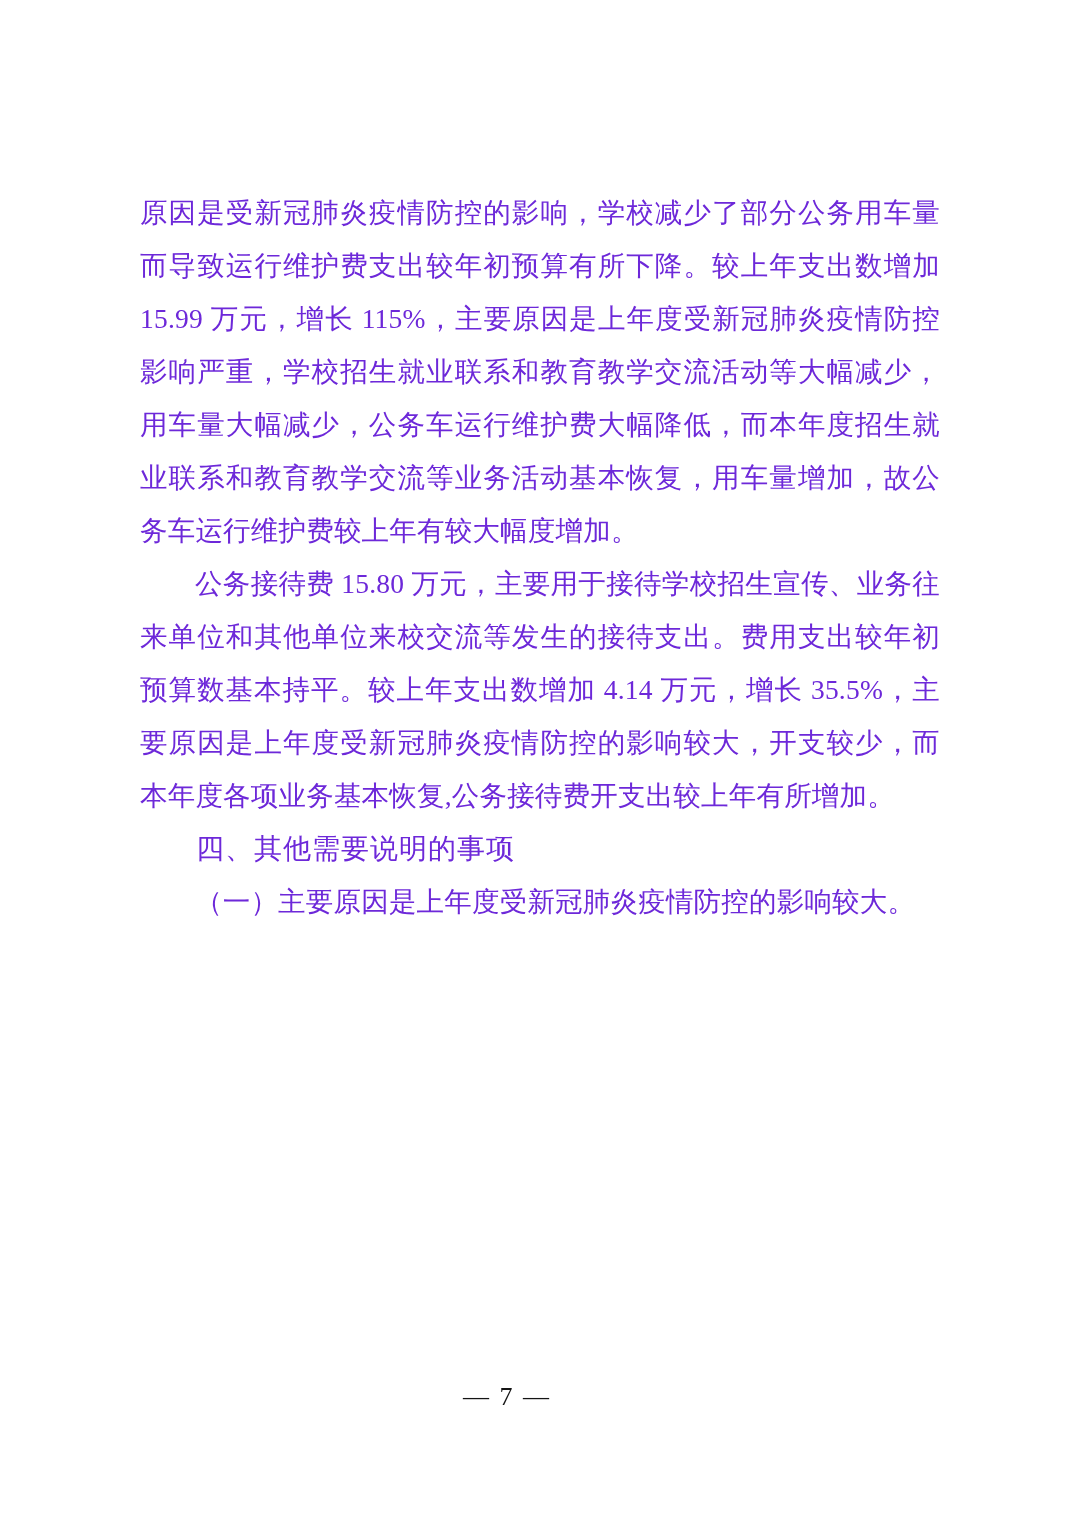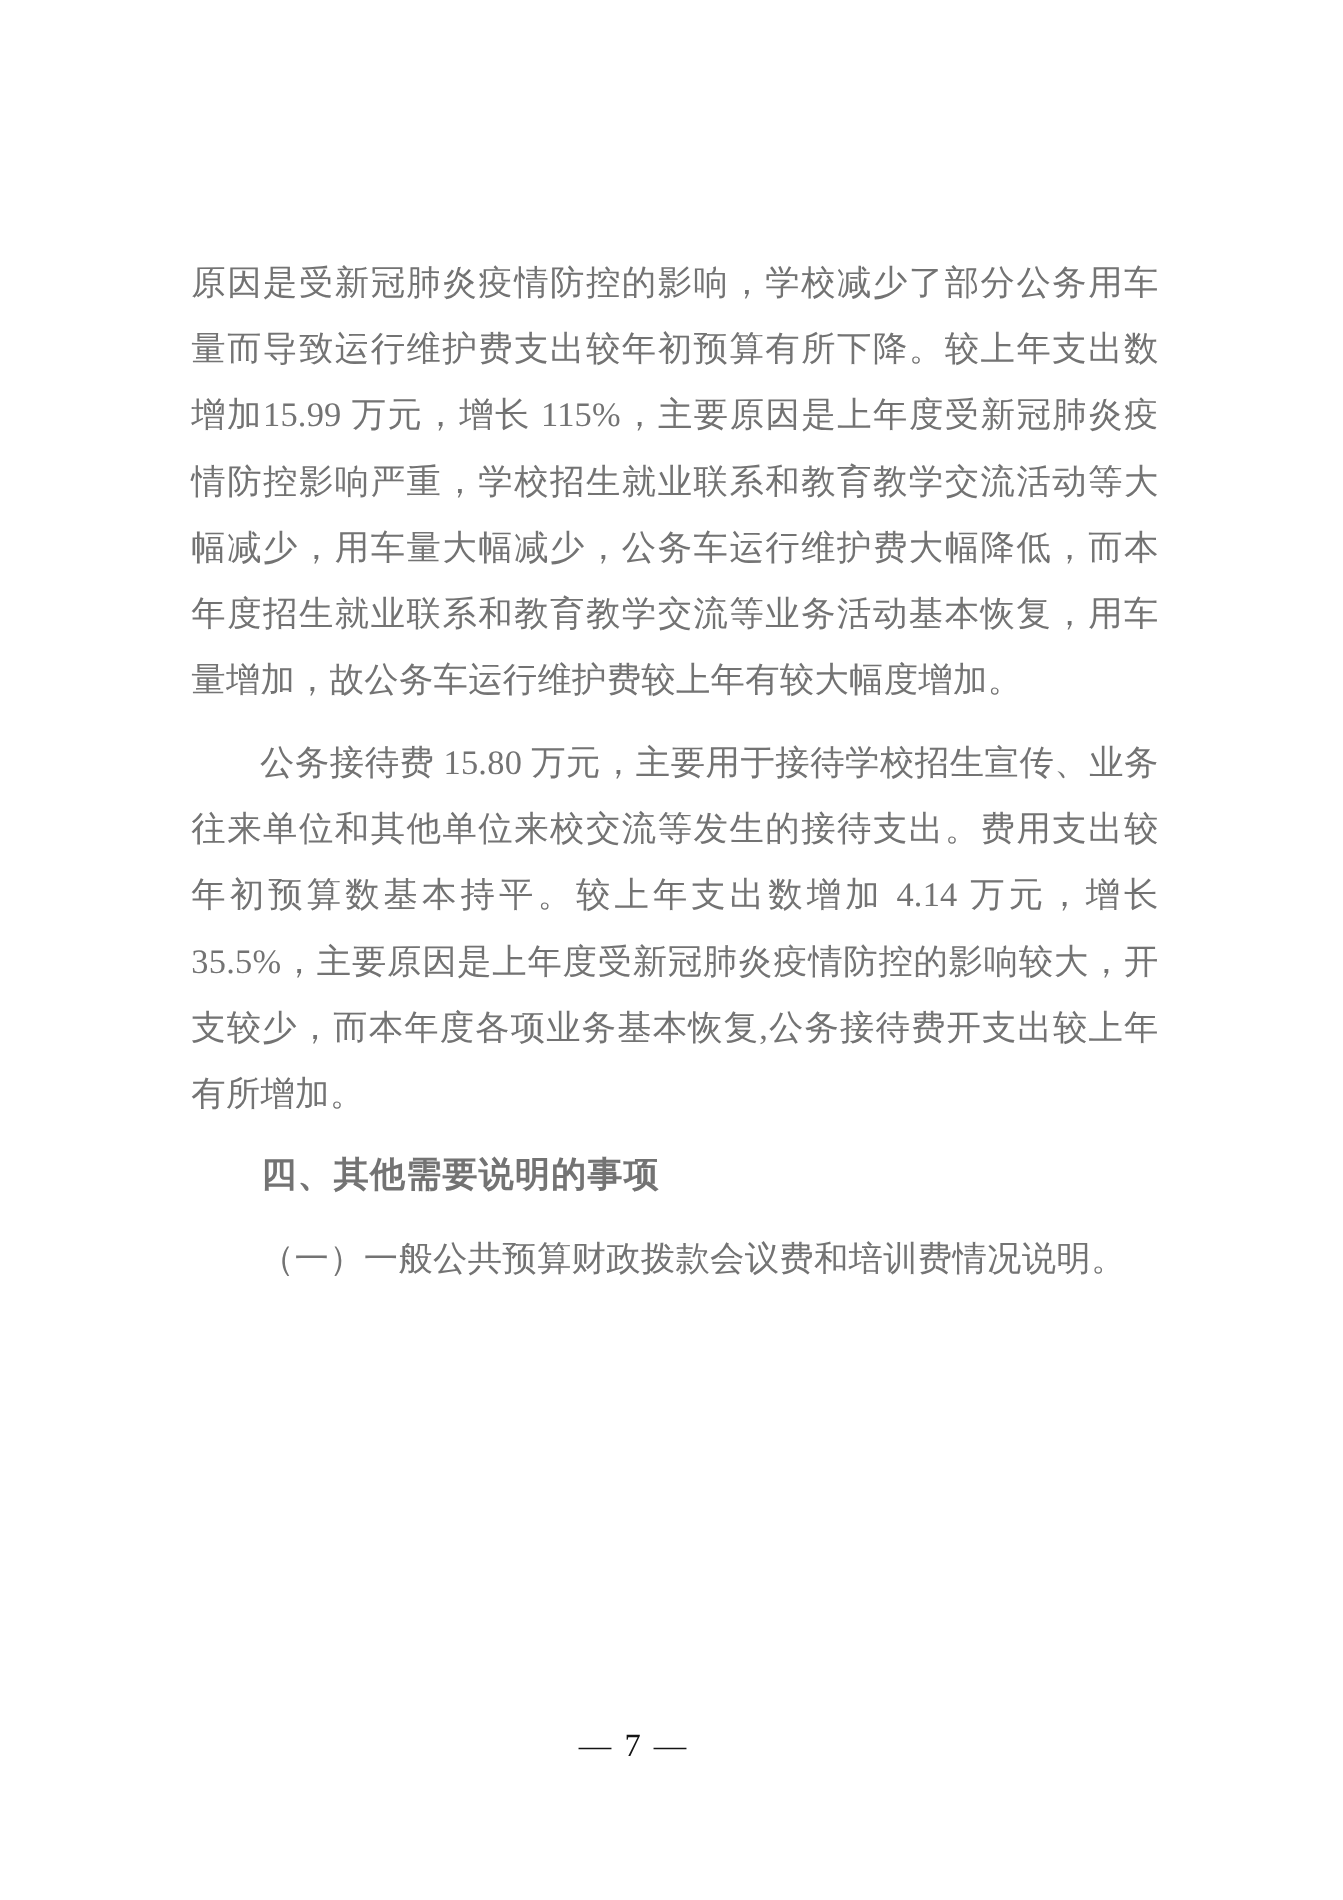--- a/index.html
+++ b/index.html
@@ -17,34 +17,34 @@
     font-family: "Liberation Serif", "DejaVu Serif", serif;
     color: #111111;
   }
   .content {
     position: absolute;
     left: 140px;
     top: 186px;
     width: 800px;
   }
   p {
-    margin: 13px;
+    margin: 0;
     font-size: 27.5px;
     line-height: 53px;
     text-align: justify;
     text-justify: inter-ideograph;
     letter-spacing: 0.2px;
-    color: #737373;
+    color: #6d28d9;
   }
   p.indent {
     text-indent: 2em;
   }
   p.heading {
     text-indent: 2em;
-    font-weight: bold;
+    font-weight: normal;
     font-size: 28px;
     letter-spacing: 1px;
   }
   .pagenum {
     position: absolute;
     left: 0;
     right: 0;
     top: 1382px;
     text-align: center;
     font-size: 26px;
@@ -54,16 +54,16 @@
   }
 </style>
 </head>
 <body>
 
 <div class="page">
   <div class="content">
     <p class="">原因是受新冠肺炎疫情防控的影响，学校减少了部分公务用车量而导致运行维护费支出较年初预算有所下降。较上年支出数增加15.99 万元，增长 115%，主要原因是上年度受新冠肺炎疫情防控影响严重，学校招生就业联系和教育教学交流活动等大幅减少，用车量大幅减少，公务车运行维护费大幅降低，而本年度招生就业联系和教育教学交流等业务活动基本恢复，用车量增加，故公务车运行维护费较上年有较大幅度增加。</p>
     <p class="indent">公务接待费 15.80 万元，主要用于接待学校招生宣传、业务往来单位和其他单位来校交流等发生的接待支出。费用支出较年初预算数基本持平。较上年支出数增加 4.14 万元，增长 35.5%，主要原因是上年度受新冠肺炎疫情防控的影响较大，开支较少，而本年度各项业务基本恢复,公务接待费开支出较上年有所增加。</p>
     <p class="heading">四、其他需要说明的事项</p>
-    <p class="indent">（一）一般公共预算财政拨款会议费和培训费情况说明。</p>
+    <p class="indent">（一）主要原因是上年度受新冠肺炎疫情防控的影响较大。</p>
   </div>
   <div class="pagenum">— 7 —</div>
 </div>
 
 </body></html>

